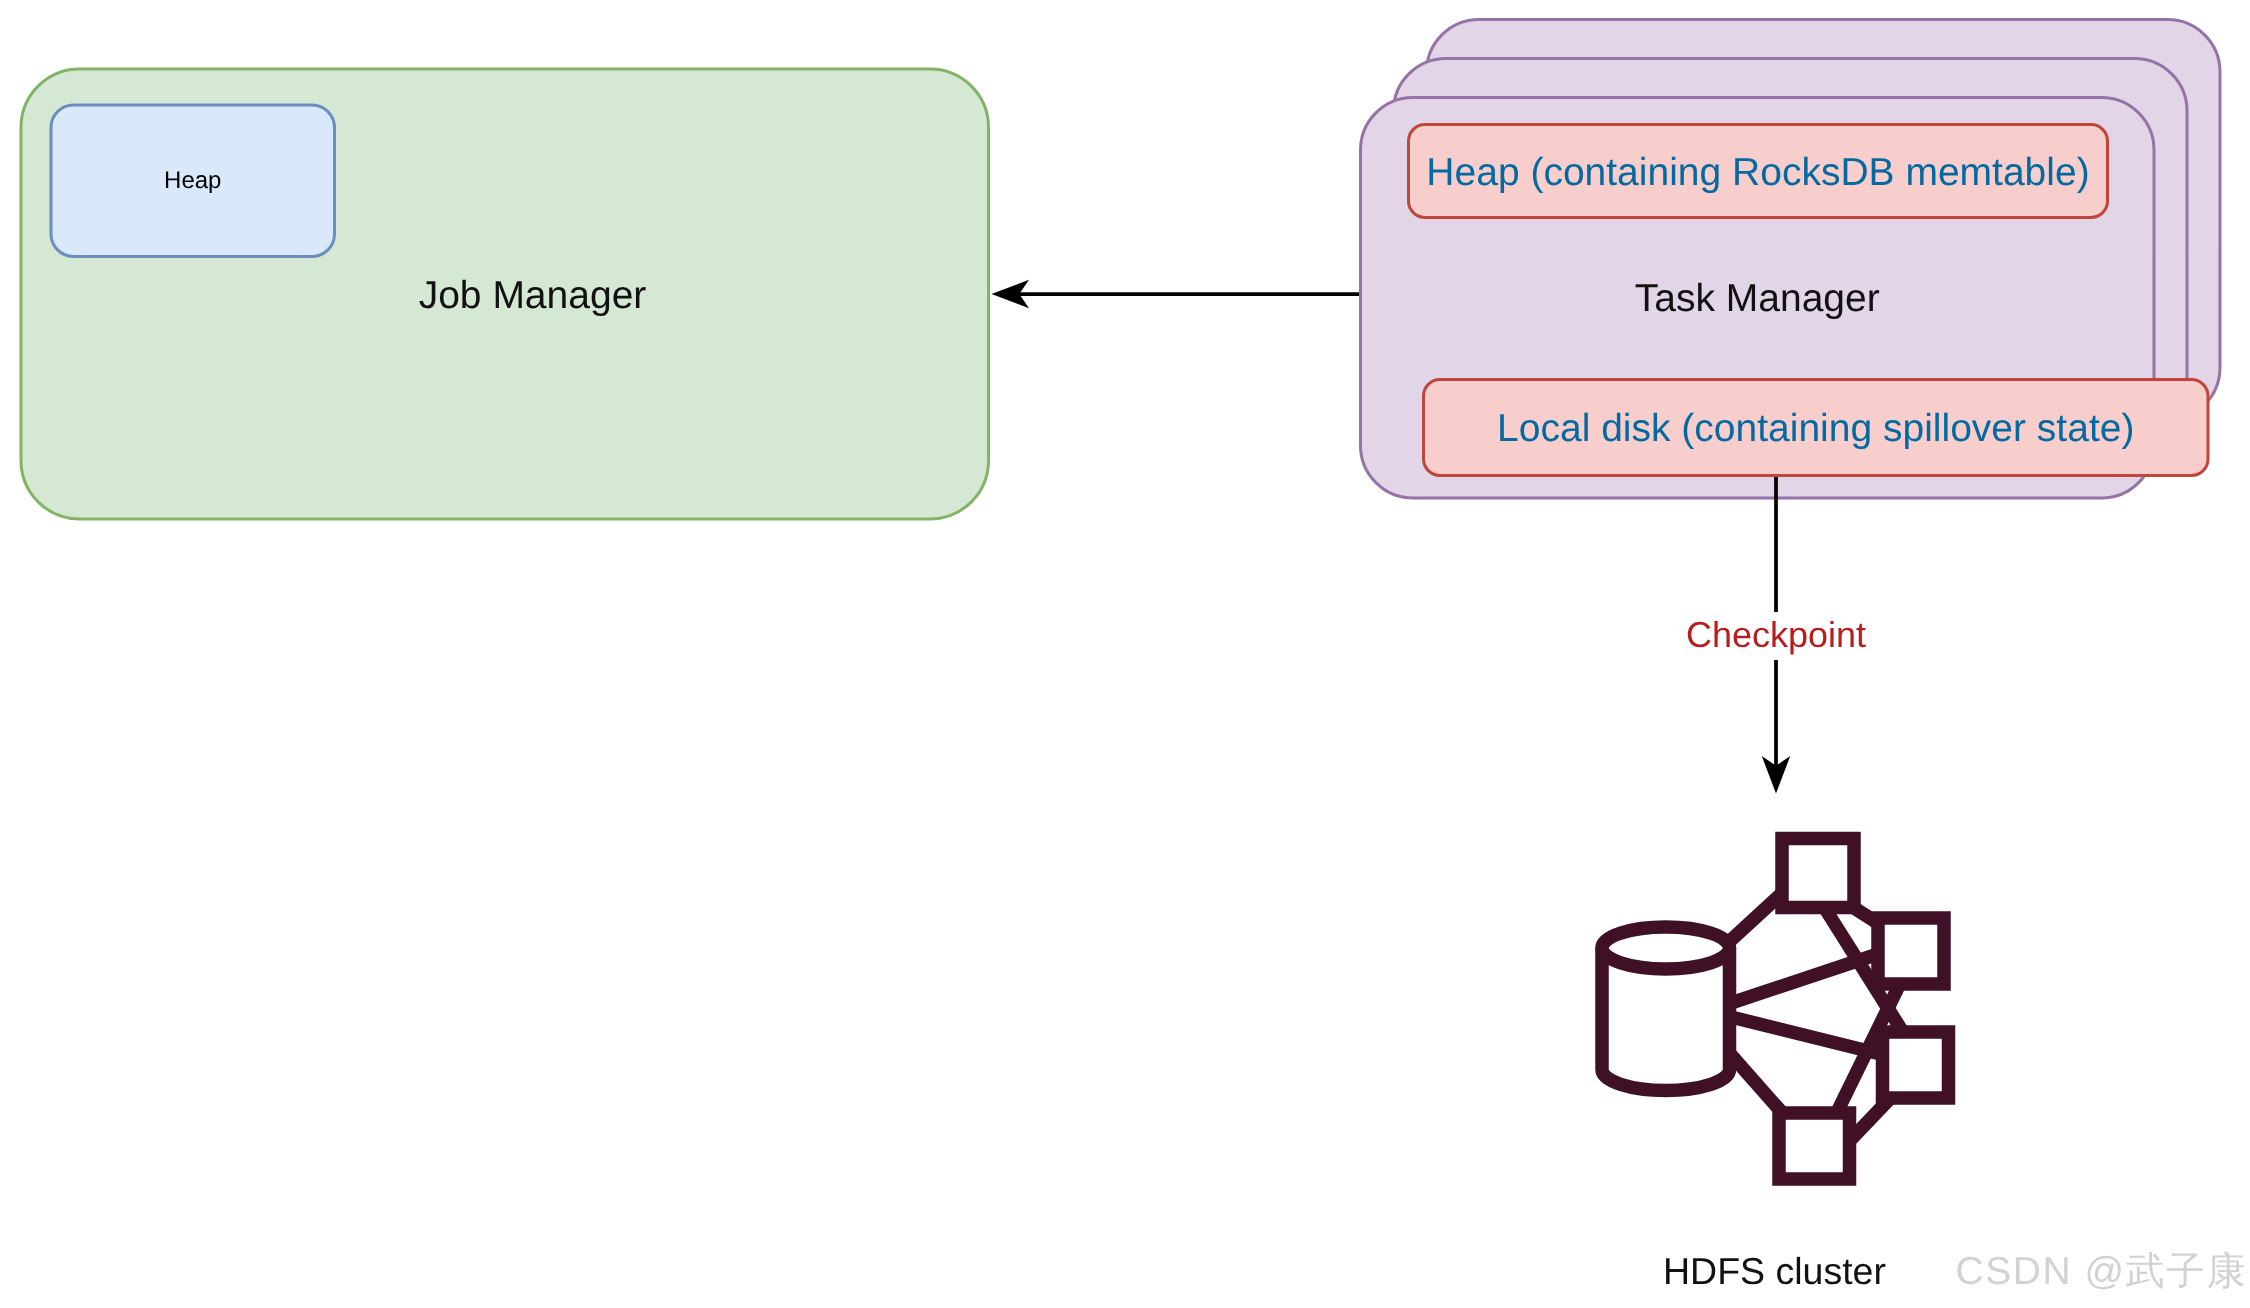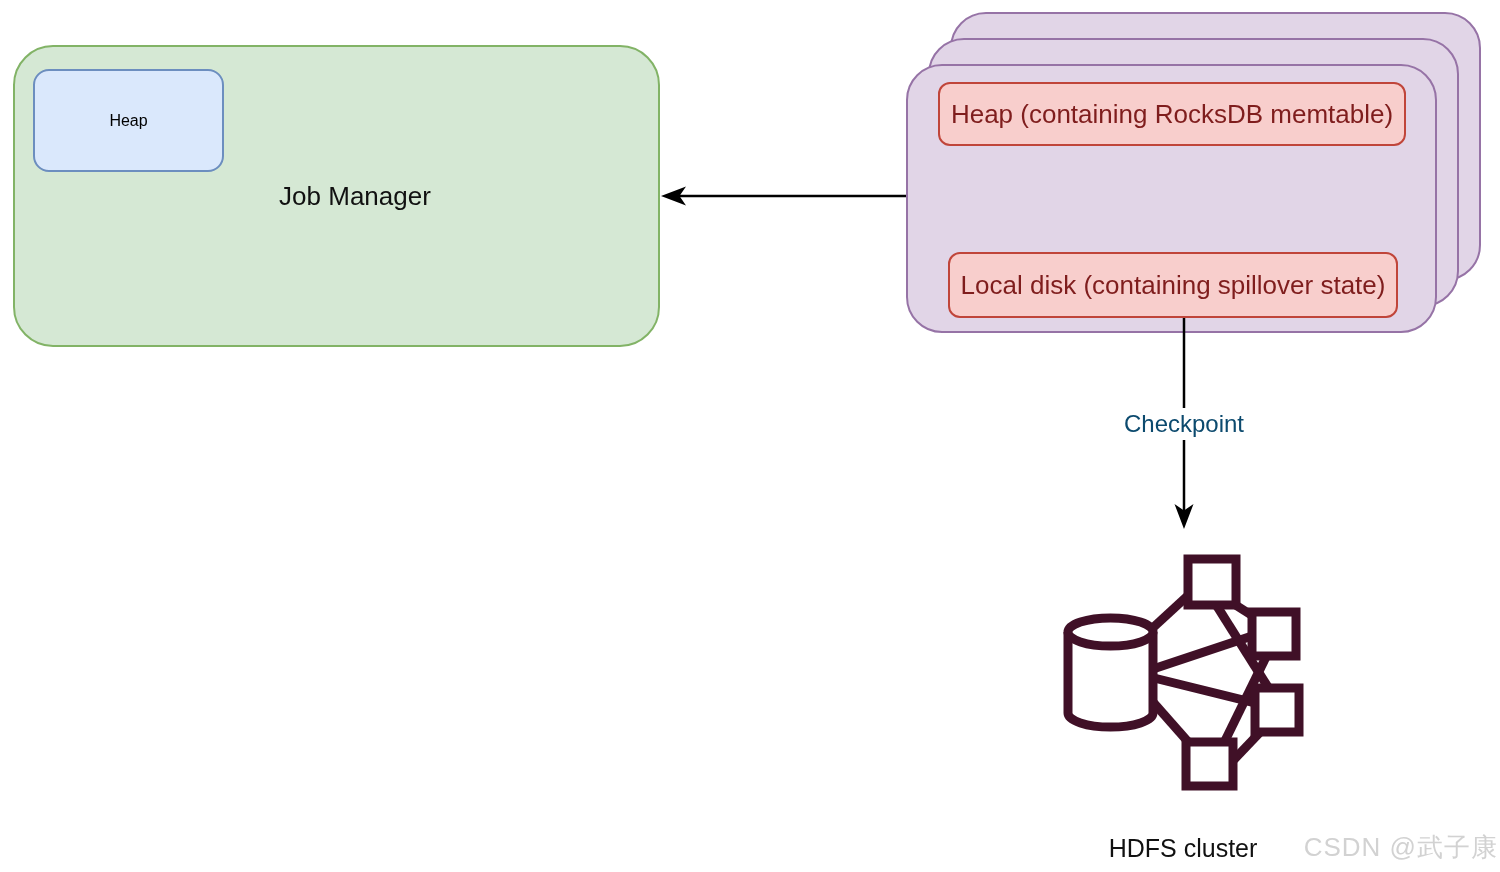--- a/index.html
+++ b/index.html
@@ -34,31 +34,31 @@
     width:531px;height:269px;
     background:#e1d5e7;border:2px solid #9673a6;border-radius:36px;
   }
   .tm-back{left:950px;top:12px;}
   .tm-mid{left:928px;top:38px;}
   .tm-front{left:906px;top:64px;}
   
   .redbox{
     background:#f8cecc;border:2.5px solid #c0453a;border-radius:12px;
     display:flex;align-items:center;justify-content:center;
-    color:#7f1d1d;font-size:26px;white-space:nowrap;
+    color:#0369a1;font-size:26px;white-space:nowrap;
   }
   .tm-heap{left:938px;top:82px;width:468px;height:64px;}
-  .tm-disk{left:948px;top:252px;width:450px;height:66px;}
+  .tm-disk{left:948px;top:252px;width:525px;height:66px;}
   
   .jm-label{left:13px;top:181px;width:684px;}
   .tm-label{left:906px;top:183px;width:531px;}
   .checkpoint-label{
     left:1108px;top:408px;width:152px;height:32px;
     background:#ffffff;display:flex;align-items:center;justify-content:center;
-    font-size:24px;color:#0c4a6e;
+    font-size:24px;color:#b91c1c;
   }
   .hdfs-label{left:1078px;top:834px;width:210px;font-size:25px;}
   .watermark{
     left:1288px;top:830px;width:210px;
     font-size:26px;color:#d2d2d2;text-align:right;
     text-shadow:-1px -1px 0 rgba(255,255,255,0.9);
     letter-spacing:1px;
   }
   svg{position:absolute;pointer-events:none;}
   #edges{left:0;top:0;}
@@ -78,20 +78,21 @@
     <span class="heap-text">Heap</span>
   </div>
   <div class="label jm-label">Job Manager</div>
 
   <div class="node redbox tm-heap">
     <span>Heap (containing RocksDB memtable)</span>
   </div>
   <div class="node redbox tm-disk">
     <span>Local disk (containing spillover state)</span>
   </div>
+  <div class="label tm-label">Task Manager</div>
 
   <svg id="edges" width="1500" height="872" viewBox="0 0 1500 872">
 
     <g>
       <line x1="906" y1="196" x2="678" y2="196" stroke="#000000" stroke-width="2.5"></line>
       <polygon points="661,196 686,186.5 679.5,196 686,205.5" fill="#000000"></polygon>
     </g>
 
     <g>
       <line x1="1184" y1="318" x2="1184" y2="512" stroke="#000000" stroke-width="2.5"></line>

